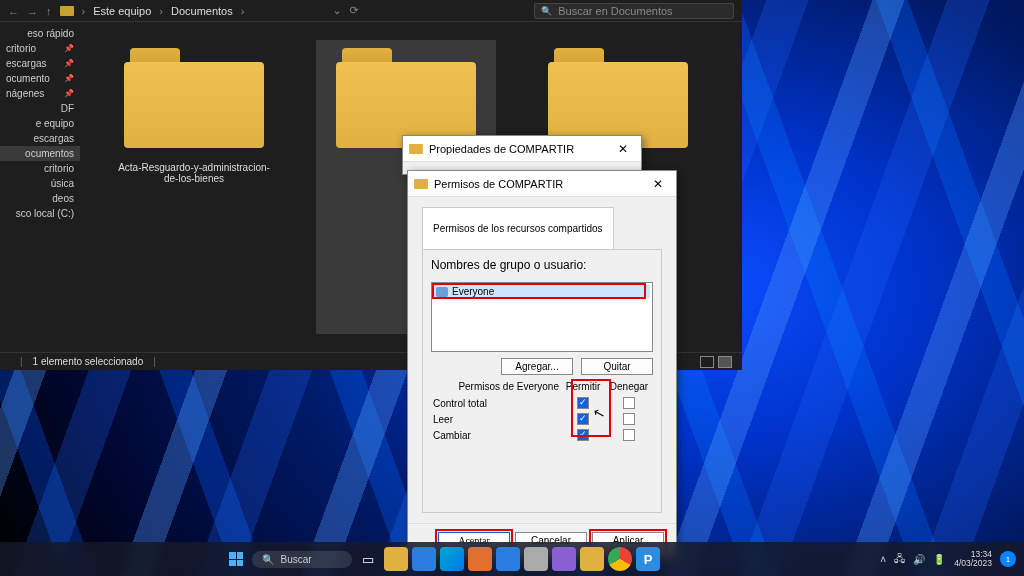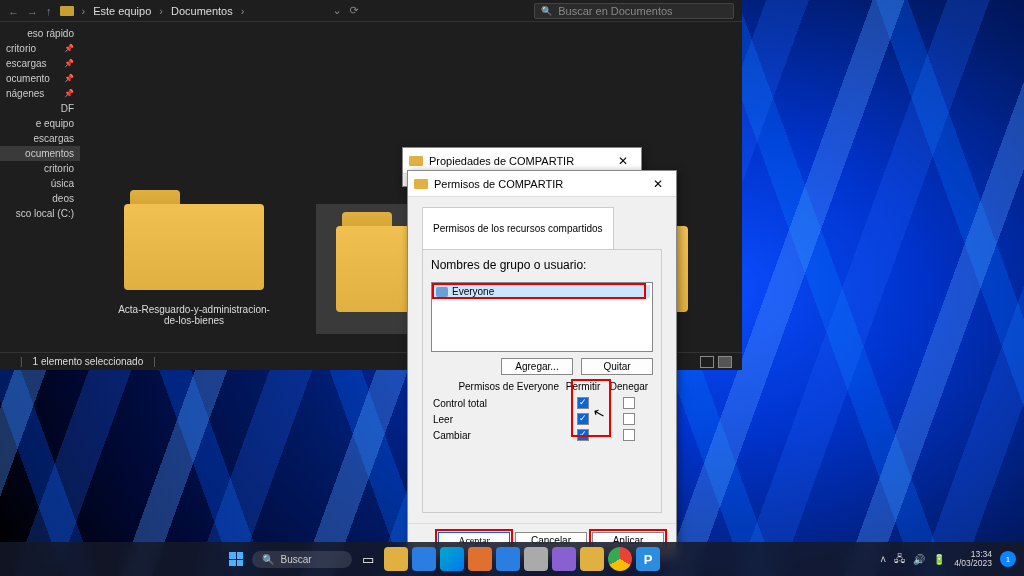--- a/index.html
+++ b/index.html
@@ -35,21 +35,21 @@
   border-radius: 2px;
 }
 .exp-body { display: flex; height: 330px; }
 .sidebar { width: 80px; padding: 4px 0; }
 .sb-item {
   display: flex; align-items: center; gap: 4px; padding: 2px 6px; font-size: 10px;
   color: #ccc; cursor: pointer; white-space: nowrap; overflow: hidden; justify-content: flex-end;
 }
 .sb-item.active { background: #3a3a3a; }
 .sb-pin { color: #888; font-size: 8px; margin-left: auto; }
-.content { flex: 1; display: flex; gap: 32px; padding: 18px 24px; align-items: flex-end; }
+.content { flex: 1; display: flex; gap: 32px; padding: 18px 24px; }
 .folder-item { display: flex; flex-direction: column; align-items: center; width: 180px; cursor: pointer; padding: 8px; }
 .folder-item.selected { background: #3a3a3a; }
 .folder-icon { width: 140px; height: 100px; position: relative; margin-bottom: 14px; }
 .folder-icon::before { content: ''; position: absolute; top: 0; left: 6px; width: 50px; height: 22px; background: linear-gradient(#e0b040,#d0a030); border-radius: 4px 4px 0 0; }
 .folder-icon::after { content: ''; position: absolute; top: 14px; left: 0; right: 0; bottom: 0; background: linear-gradient(#f0c050,#e0b040); border-radius: 4px; }
 .folder-label { font-size: 10px; text-align: center; color: #ddd; }
 .status-bar { height: 18px; display: flex; align-items: center; padding: 0 10px; font-size: 10px; border-top: 1px solid #333; gap: 10px; }
 .view-icons { margin-left: auto; display: flex; gap: 4px; }
 .view-icon { width: 14px; height: 12px; border: 1px solid #888; }
 
@@ -185,21 +185,21 @@
     <span style="color:#666">|</span>
     <span>1 elemento seleccionado</span>
     <span style="color:#666">|</span>
     <div class="view-icons">
       <div class="view-icon"></div>
       <div class="view-icon" style="background:#555"></div>
     </div>
   </div>
 </div>
 
-<div class="dlg" style="top:147px;left:402px;width:240px;height:40px">
+<div class="dlg" style="top:135px;left:402px;width:240px;height:40px">
   <div class="dlg-title">
     <div class="mini-folder"></div>
     <span>Propiedades de COMPARTIR</span>
     <div class="dlg-close">✕</div>
   </div>
 </div>
 
 <div class="dlg" style="top:170px;left:407px;width:270px">
   <div class="dlg-title">
     <div class="mini-folder"></div>

